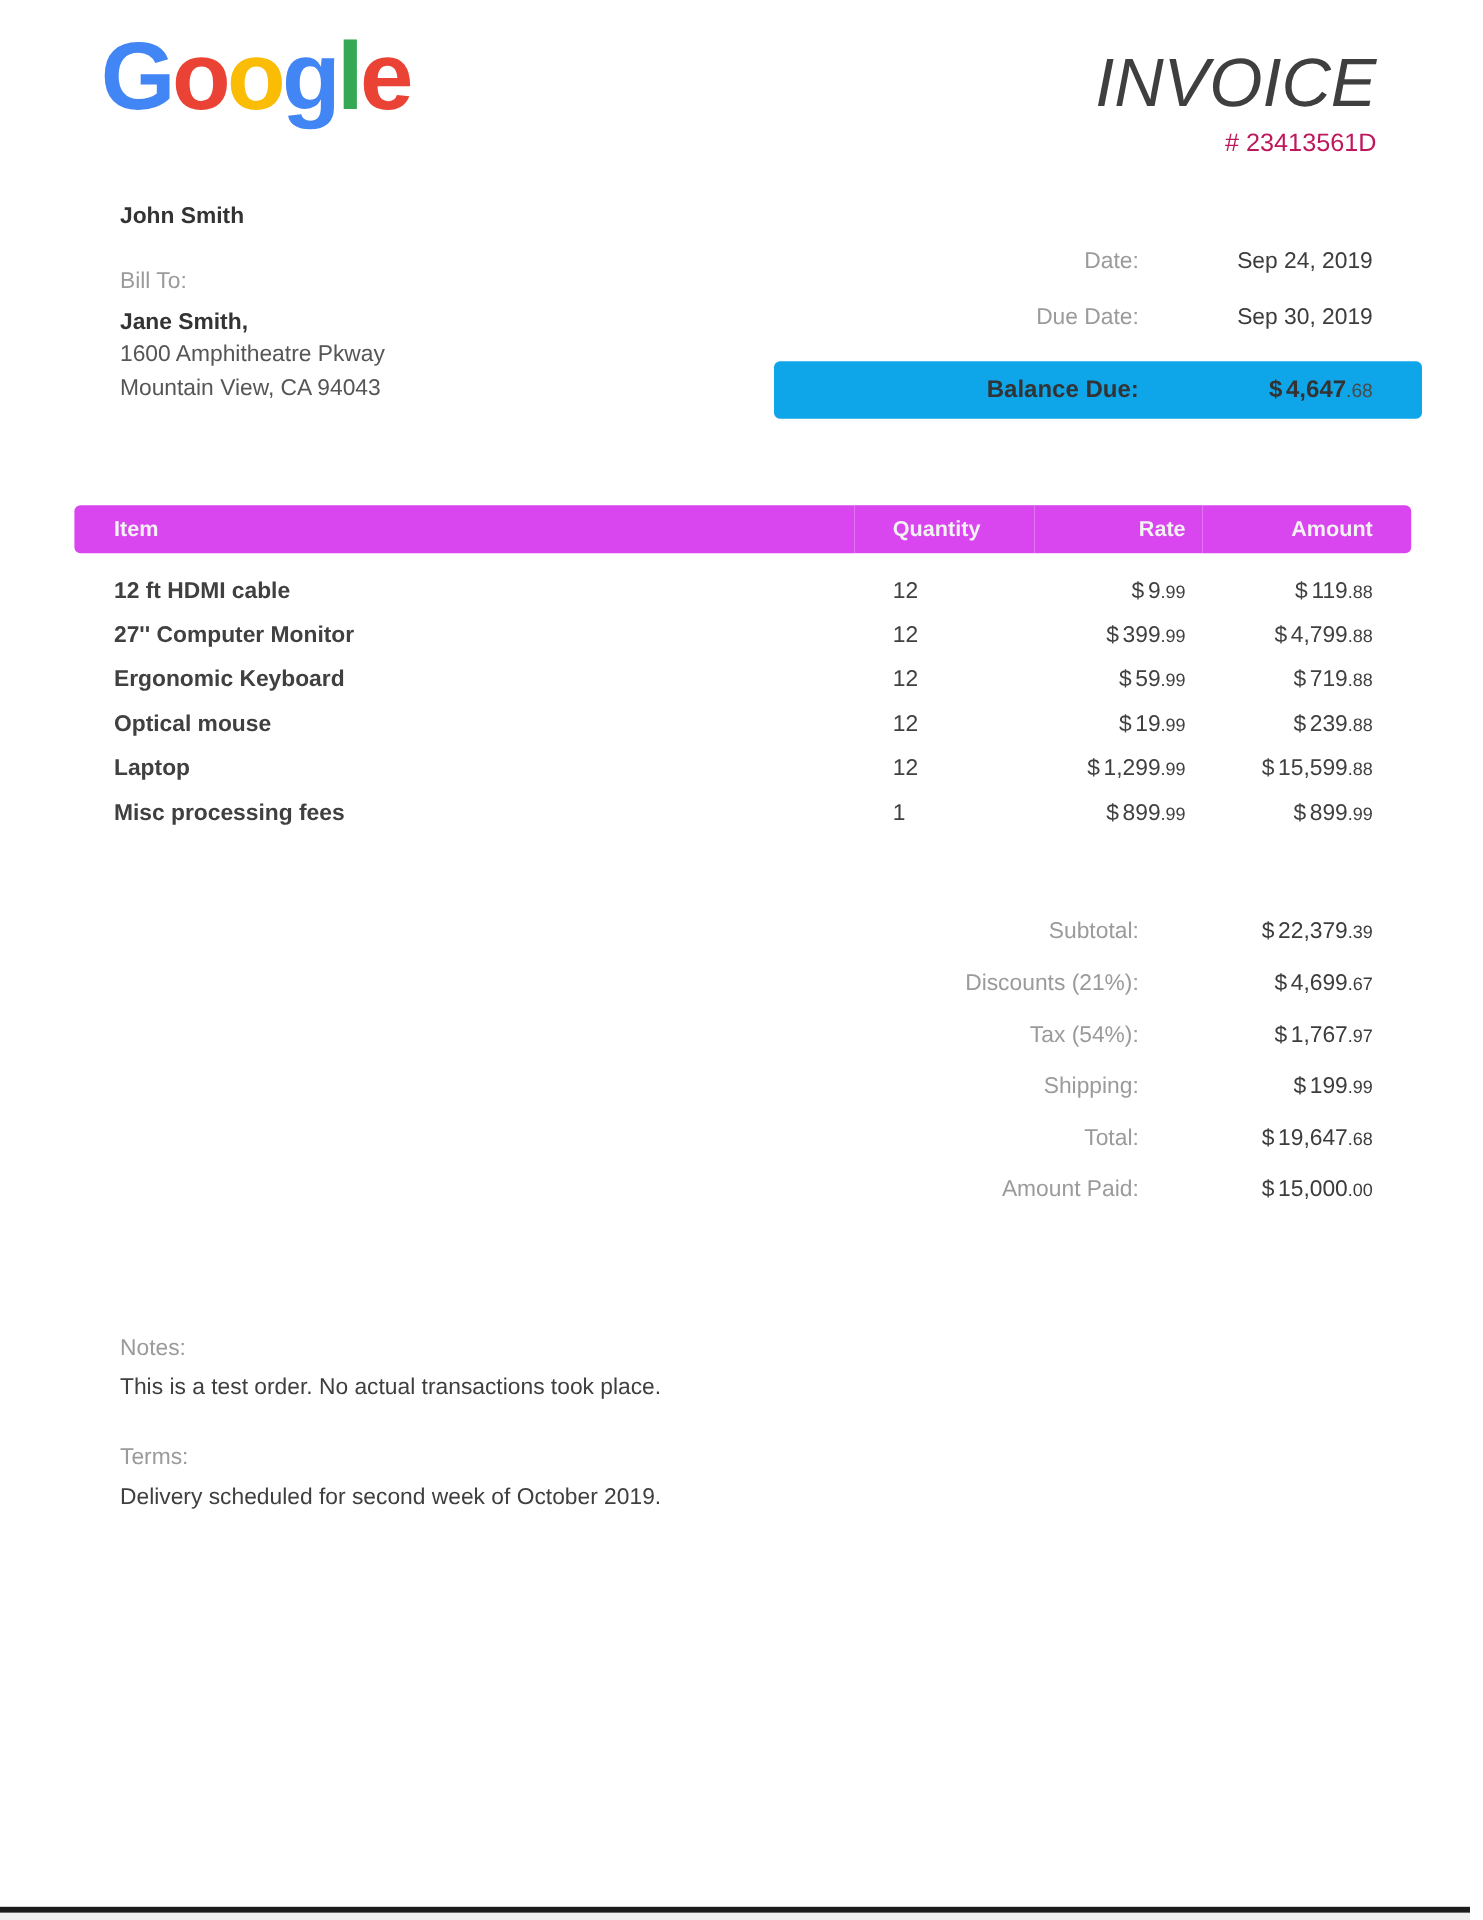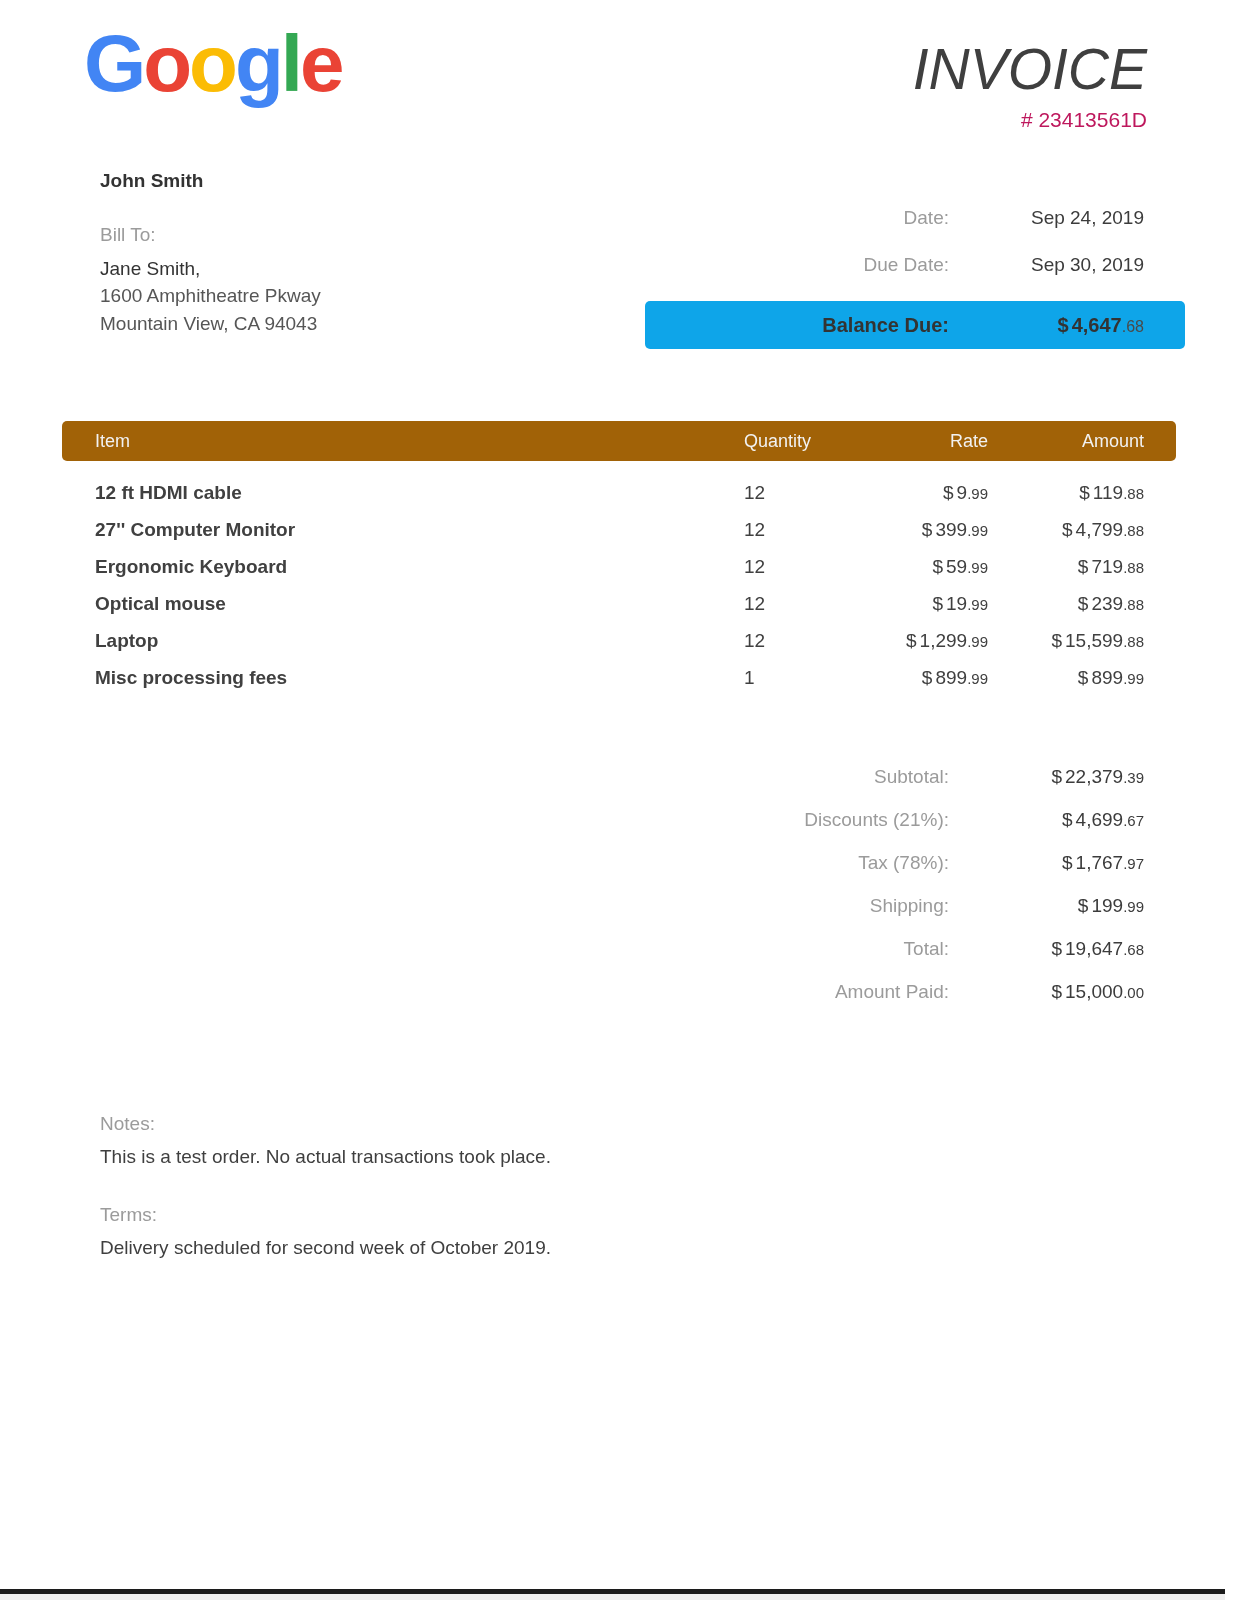--- a/index.html
+++ b/index.html
@@ -48,21 +48,21 @@
   .from-name {
     position: absolute;
     left: 100px;
     top: 170px;
     font-size: 19px;
     font-weight: 700;
     color: #333333;
   }
   .bill-to { position: absolute; left: 100px; top: 224px; }
   .muted { color: #9b9b9b; font-size: 19px; }
-  .bt-name { margin-top: 12px; font-size: 19px; font-weight: 400; color: #333333; }
+  .bt-name { margin-top: 12px; font-size: 19px; font-weight: 700; color: #333333; }
   .bt-addr { margin-top: 4px; font-size: 19px; color: #565656; line-height: 24px; }
 
   
   .meta { position: absolute; left: 645px; top: 207px; width: 540px; }
   .meta-row { display: flex; align-items: flex-start; height: 47px; }
   .meta-label { flex: 1; text-align: right; font-size: 19px; color: #9b9b9b; }
   .meta-value { width: 195px; text-align: right; padding-right: 41px; font-size: 19px; color: #3c3c3c; }
   .balance-row {
     display: flex; align-items: center; height: 48px;
     background: #0ea5e9; border-radius: 5px;
@@ -77,23 +77,23 @@
 
   
   table.items {
     position: absolute;
     left: 62px; top: 421px;
     width: 1114px;
     border-collapse: separate;
     border-spacing: 0;
   }
   table.items thead th {
-    background: #a16207;
+    background: #d946ef;
     color: #f2f2f2;
-    font-weight: 400;
+    font-weight: 700;
     font-size: 18px;
     height: 38px;
     vertical-align: middle;
   }
   table.items thead th:first-child { border-radius: 5px 0 0 5px; }
   table.items thead th:last-child { border-radius: 0 5px 5px 0; }
   table.items tbody::before { content: ""; display: table-row; height: 13px; }
   table.items td { height: 35px; vertical-align: middle; font-size: 19px; color: #404040; }
   .c-item { text-align: left; padding-left: 33px; }
   td.c-item { font-weight: 700; color: #2f2f2f; }
@@ -212,21 +212,21 @@
   <div class="totals">
       <div class="totals-row">
         <div class="totals-label">Subtotal:</div>
         <div class="totals-value"><span class="sym">$</span><span class="mi">22,379</span><span class="ce">.39</span></div>
       </div>
       <div class="totals-row">
         <div class="totals-label">Discounts (21%):</div>
         <div class="totals-value"><span class="sym">$</span><span class="mi">4,699</span><span class="ce">.67</span></div>
       </div>
       <div class="totals-row">
-        <div class="totals-label">Tax (78%):</div>
+        <div class="totals-label">Tax (54%):</div>
         <div class="totals-value"><span class="sym">$</span><span class="mi">1,767</span><span class="ce">.97</span></div>
       </div>
       <div class="totals-row">
         <div class="totals-label">Shipping:</div>
         <div class="totals-value"><span class="sym">$</span><span class="mi">199</span><span class="ce">.99</span></div>
       </div>
       <div class="totals-row">
         <div class="totals-label">Total:</div>
         <div class="totals-value"><span class="sym">$</span><span class="mi">19,647</span><span class="ce">.68</span></div>
       </div>

